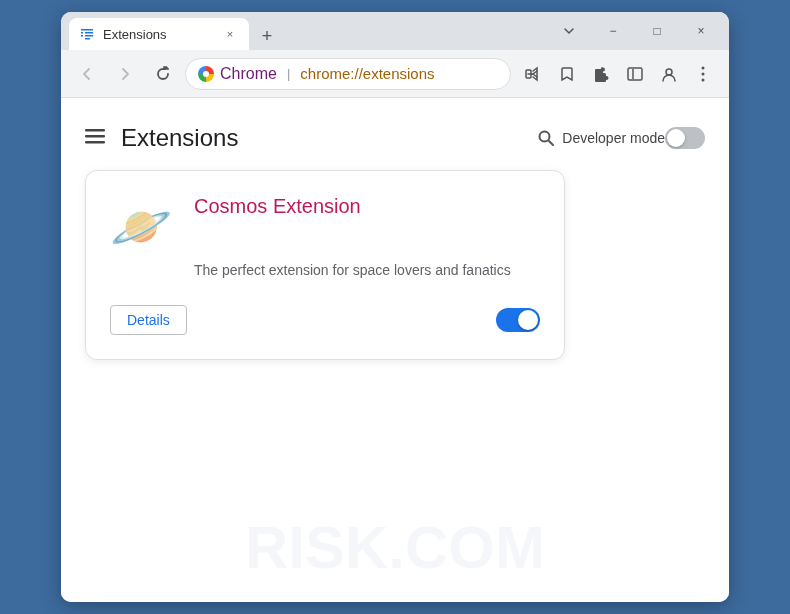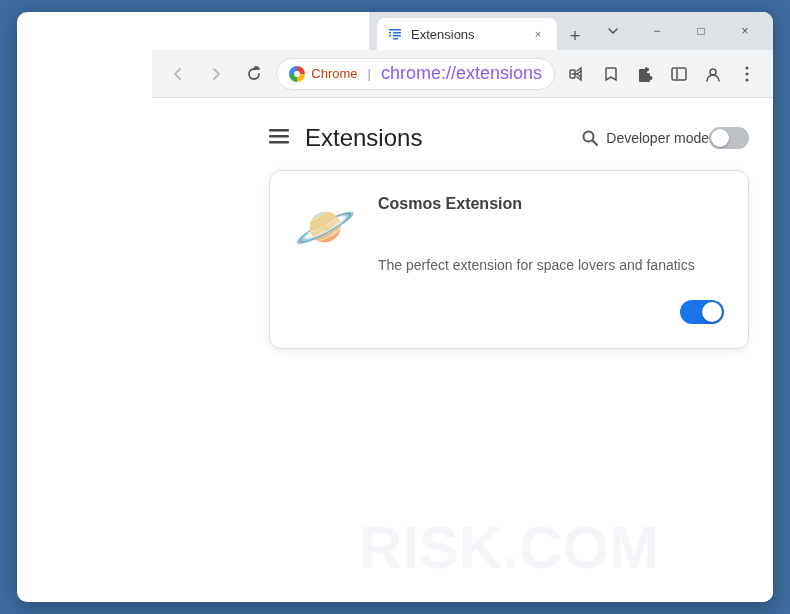--- a/index.html
+++ b/index.html
@@ -6,29 +6,28 @@
     body {
       width: 790px;
       height: 614px;
       background: #3d6b9e;
       display: flex;
       align-items: center;
       justify-content: center;
       font-family: 'Segoe UI', Arial, sans-serif;
     }
     .browser-window {
-      width: 756px;
+      width: 668px;
       height: 590px;
       background: #fff;
       border-radius: 10px;
       overflow: hidden;
       box-shadow: 0 4px 20px rgba(0,0,0,0.3);
       display: flex;
       flex-direction: column;
-      align-items: flex-end;
     }
     
     .title-bar {
       background: #dee1e6;
       height: 38px;
       display: flex;
       align-items: center;
       padding: 0 8px;
       gap: 4px;
       position: relative;
@@ -154,32 +153,32 @@
       align-items: center;
       justify-content: center;
     }
     .chrome-icon-inner {
       width: 6px;
       height: 6px;
       border-radius: 50%;
       background: white;
     }
     .address-site {
-      font-size: 13px;
-      color: #c2410c;
+      font-size: 16px;
+      color: #701a75;
       font-weight: 500;
     }
     .address-divider {
       font-size: 13px;
       color: #999;
       margin: 0 4px;
     }
     .address-url {
-      font-size: 18px;
-      color: #8b5cf6;
+      font-size: 15px;
+      color: #a16207;
     }
     .toolbar-icons {
       display: flex;
       align-items: center;
       gap: 2px;
     }
     .toolbar-icon {
       width: 32px;
       height: 32px;
       border-radius: 50%;
@@ -303,23 +302,23 @@
       flex-shrink: 0;
       display: flex;
       align-items: center;
       justify-content: center;
       font-size: 48px;
     }
     .extension-info {
       flex: 1;
     }
     .extension-name {
-      font-size: 16px;
-      font-weight: 700;
-      color: #404040;
+      font-size: 20px;
+      font-weight: 400;
+      color: #be185d;
       margin-bottom: 6px;
     }
     .extension-desc {
       font-size: 14px;
       color: #5f6368;
       line-height: 1.5;
       margin-top: 42px;
     }
     .card-bottom {
       display: flex;
@@ -493,20 +492,21 @@
           <div class="extension-icon">
 
             <span class="planet-emoji">🪐</span>
           </div>
           <div class="extension-info">
             <div class="extension-name">Cosmos Extension</div>
             <div class="extension-desc">The perfect extension for space lovers and fanatics</div>
           </div>
         </div>
         <div class="card-bottom">
+          <button class="card-btn">Details</button>
           <div class="card-spacer"></div>
           <div class="toggle-on">
             <div class="toggle-on-knob"></div>
           </div>
         </div>
       </div>
     </div>
   </div>
 </div>
 

